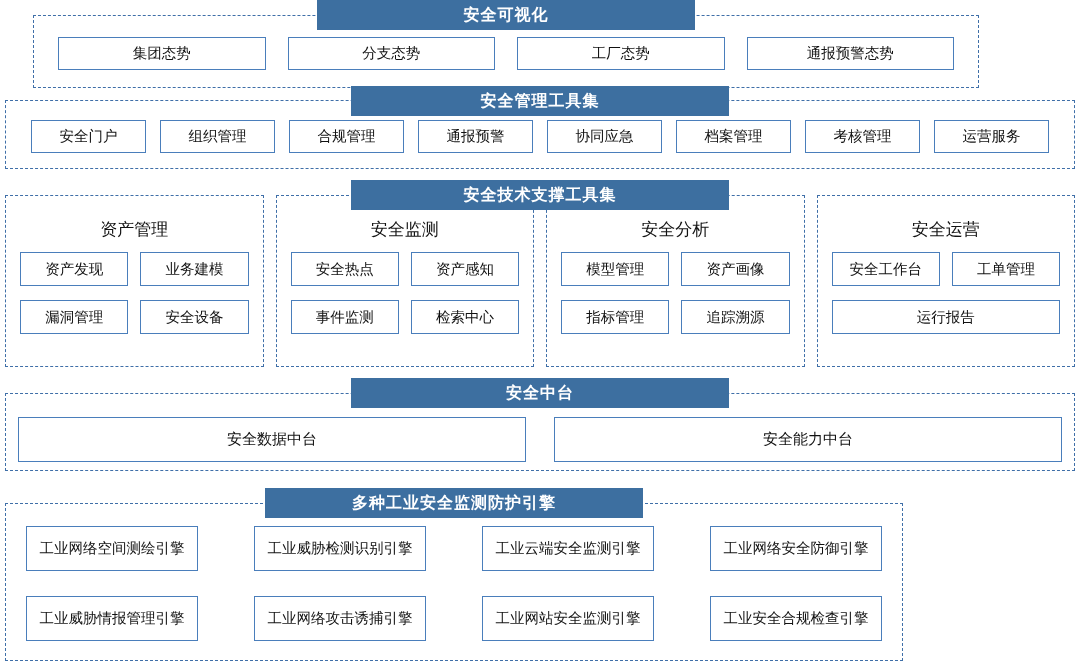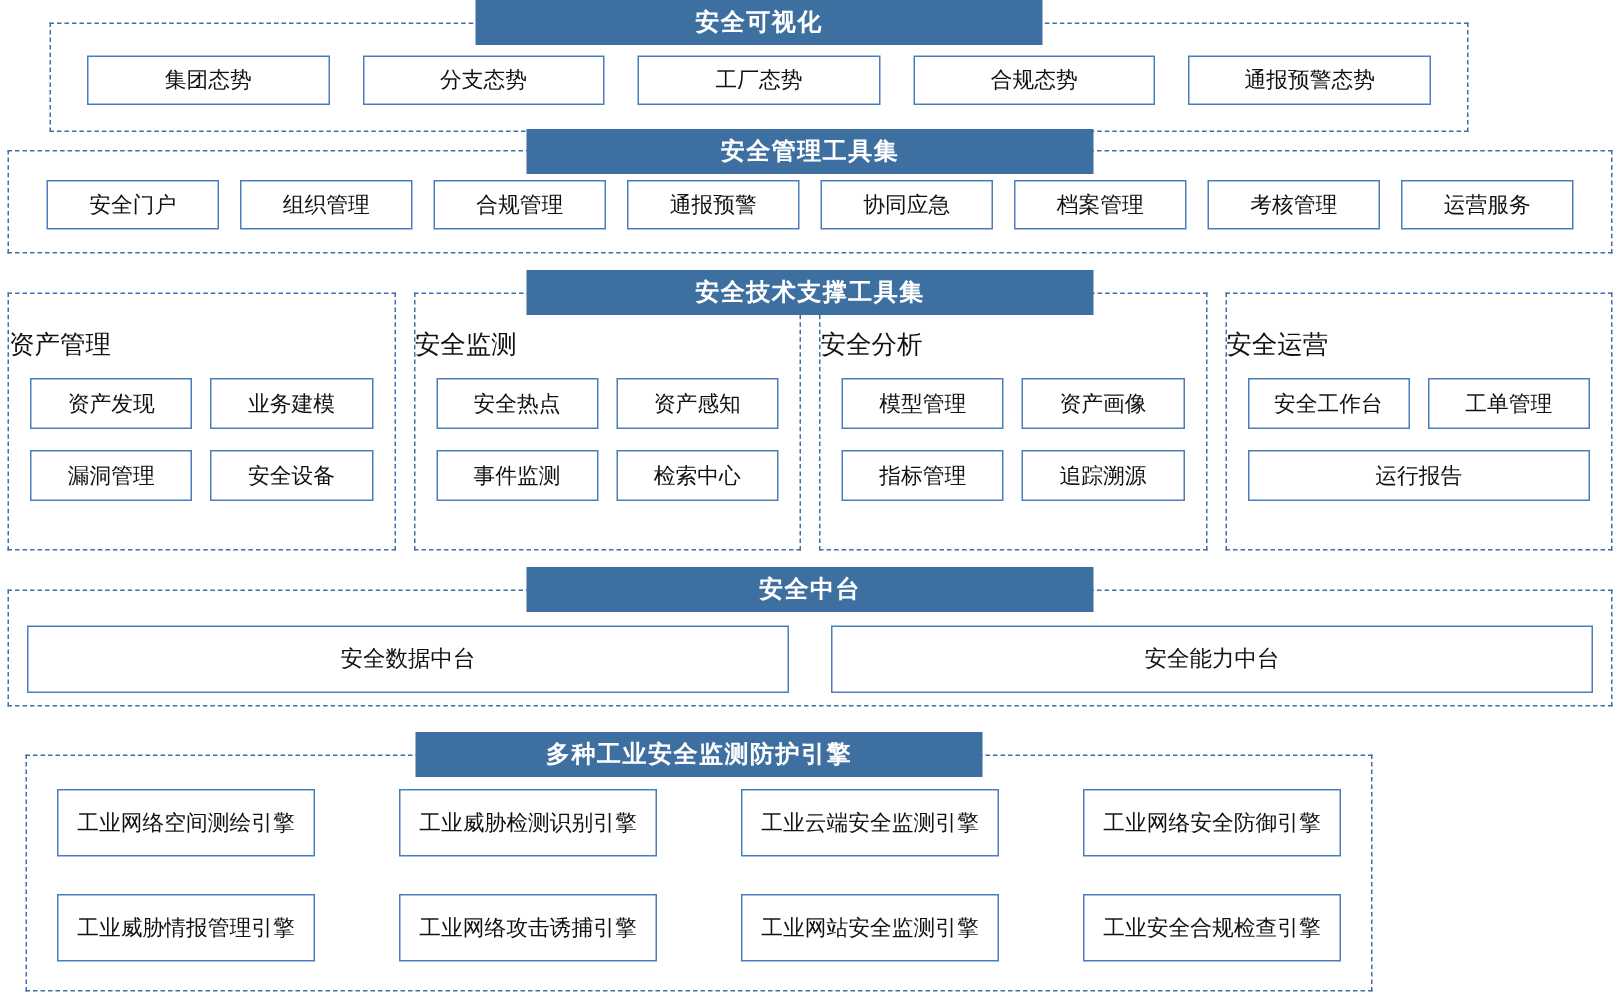--- a/index.html
+++ b/index.html
@@ -111,20 +111,21 @@
     background: #ffffff;
     flex: 1 1 0;
     position: relative;
     padding: 0 14px;
   }
   .tgroup-title {
     position: absolute;
     top: 22px;
     left: 0;
     right: 0;
+    text-align: center;
     font-size: 17px;
     color: #111111;
   }
   .tgroup-grid {
     position: absolute;
     top: 56px;
     left: 14px;
     right: 14px;
     display: flex;
     flex-direction: column;
@@ -145,21 +146,21 @@
     top: 39px;
     left: 18px;
     right: 18px;
     height: 45px;
     display: flex;
     gap: 28px;
   }
   #sec-mid .row .chip { flex: 1 1 0; font-size: 15px; }
 
   
-  #sec-engine { left: 12px; top: 488px; width: 908px; height: 181px; }
+  #sec-engine { left: 0; top: 488px; width: 908px; height: 181px; }
   #sec-engine .section-frame { top: 15px; height: 158px; left: 5px; right: 5px; }
   #sec-engine .grid {
     position: absolute;
     top: 38px;
     left: 26px;
     right: 26px;
     display: flex;
     flex-direction: column;
     gap: 25px;
   }
@@ -175,21 +176,20 @@
 
 <div id="diagram">
 
   <div class="section" id="sec-visual">
     <div class="section-frame"></div>
     <div class="section-banner">安全可视化</div>
     <div class="row">
       <div class="chip">集团态势</div>
       <div class="chip">分支态势</div>
       <div class="chip">工厂态势</div>
-      <div class="chip">合规态势</div>
       <div class="chip">通报预警态势</div>
     </div>
   </div>
 
   <div class="section" id="sec-manage">
     <div class="section-frame"></div>
     <div class="section-banner">安全管理工具集</div>
     <div class="row">
       <div class="chip">安全门户</div>
       <div class="chip">组织管理</div>

